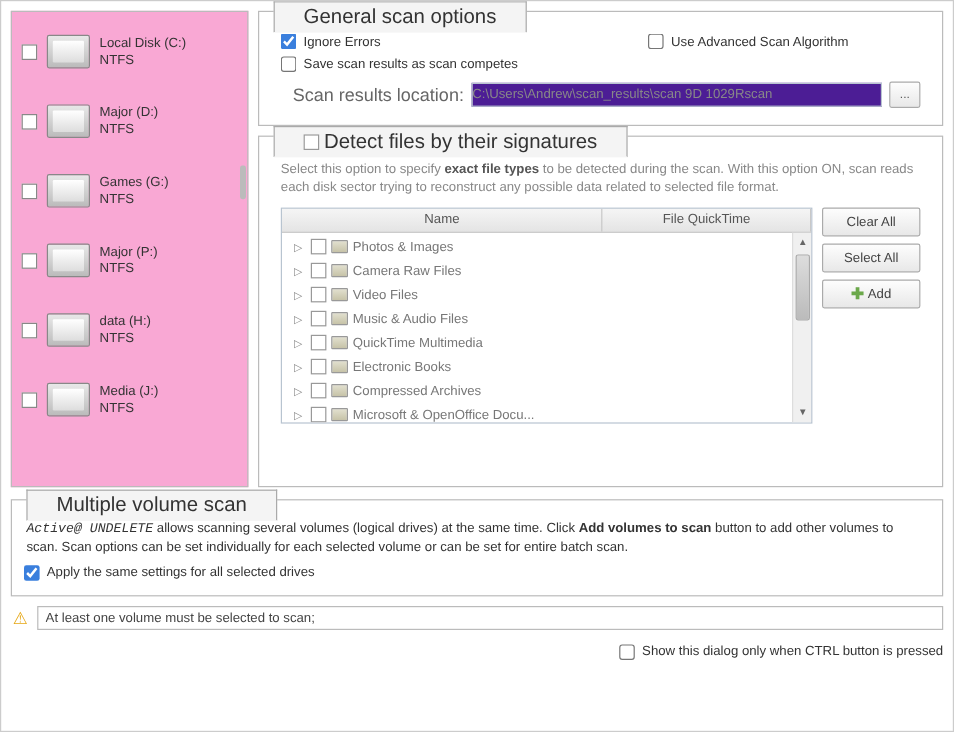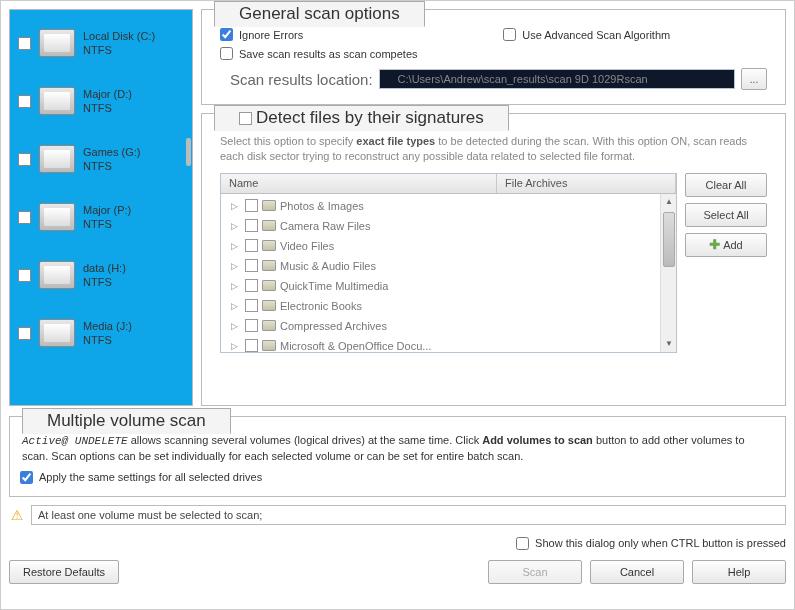--- a/index.html
+++ b/index.html
@@ -1,47 +1,47 @@
 <!DOCTYPE html>
 <html><head>
 <meta charset="utf-8">
 <style>
 * { box-sizing: border-box; margin: 0; padding: 0; }
 body { font-family: "Segoe UI", Tahoma, sans-serif; font-size: 11px; background: #fff; color: #333; width: 795px; height: 610px; border: 1px solid #ccc; overflow: hidden; }
 .main-container { display: flex; flex-direction: column; height: 100%; padding: 8px; }
 .top-section { display: flex; gap: 8px; height: 397px; }
-.drive-panel { width: 184px; border: 1px solid #bbb; overflow-y: auto; position: relative; background: #0ea5e9; }
+.drive-panel { width: 198px; border: 1px solid #bbb; overflow-y: auto; position: relative; background: #f9a8d4; }
 .drive-list { padding: 4px; }
 .drive-item { display: flex; align-items: center; gap: 8px; padding: 6px 4px; height: 58px; }
 .drive-checkbox { width: 13px; height: 13px; border: 1px solid #888; background: #fff; flex-shrink: 0; cursor: pointer; }
 .drive-icon { width: 36px; height: 28px; background: linear-gradient(#e8e8e8, #bbb); border: 1px solid #888; border-radius: 2px; flex-shrink: 0; position: relative; }
 .drive-icon::after { content: ""; position: absolute; top: 4px; left: 4px; right: 4px; bottom: 4px; background: linear-gradient(#fff, #ddd); border-radius: 1px; }
 .drive-label { display: flex; flex-direction: column; line-height: 1.3; }
 .drive-name { font-size: 11px; }
 .drive-fs { font-size: 11px; }
 .drive-scroll-thumb { position: absolute; right: 1px; top: 128px; width: 5px; height: 28px; background: #bbb; border-radius: 2px; }
 
 .options-panel { flex: 1; display: flex; flex-direction: column; gap: 8px; }
 .fieldset { border: 1px solid #bbb; padding: 12px 10px; position: relative; }
 .fieldset-legend { position: absolute; top: -9px; left: 12px; background: #f4f4f4; border: 1px solid #aaa; border-bottom-color: #f4f4f4; padding: 2px 24px; font-size: 17px; }
 .legend-with-check { display: flex; align-items: center; gap: 4px; }
-.opt-row { display: flex; gap: 20px; margin: 6px 8px; }
+.opt-row { display: flex; gap: 43px; margin: 6px 8px; }
 .opt-check { display: flex; align-items: center; gap: 6px; }
 .opt-check input[type=checkbox] { width: 13px; height: 13px; accent-color: #3a7fdd; }
 .location-row { display: flex; align-items: center; gap: 6px; margin: 8px 8px 2px 18px; }
 .loc-label { color: #666; font-size: 15px; }
-.loc-input { flex: 1; border: 1px solid #b8c4d0; padding: 3px 18px; background: #0f172a; color: #888; font-size: 11px; }
+.loc-input { flex: 1; border: 1px solid #b8c4d0; padding: 3px 0; background: #4c1d95; color: #888; font-size: 11px; }
 .loc-browse { width: 26px; height: 22px; background: linear-gradient(#fdfdfd,#e8e8e8); border: 1px solid #aaa; border-radius: 2px; font-size: 10px; color: #555; cursor: pointer; }
 
 .sig-desc { color: #888; font-size: 11px; margin: 8px 8px 8px 8px; line-height: 1.4; }
 .sig-desc strong { color: #555; }
 .sig-content { display: flex; gap: 8px; margin: 0 8px; }
 .sig-table-wrap { flex: 1; border: 1px solid #b8c4d0; height: 180px; overflow: hidden; position: relative; }
 .sig-header { display: flex; background: linear-gradient(#f5f5f5,#e4e4e4); border-bottom: 1px solid #c0c0c0; height: 20px; }
-.sig-header-col { padding: 3px 8px; border-right: 1px solid #c8c8c8; color: #555; }
+.sig-header-col { padding: 3px 8px; border-right: 1px solid #c8c8c8; color: #555; text-align: center; }
 .sig-header-col.name { flex: 1.6; }
 .sig-header-col.ext { flex: 1; }
 .sig-body { padding: 2px 0; }
 .sig-row { display: flex; align-items: center; gap: 4px; padding: 2px 10px; height: 20px; color: #777; }
 .expander { width: 10px; color: #888; font-size: 9px; cursor: pointer; }
 .sig-cb { width: 13px; height: 13px; border: 1px solid #999; background: #fff; cursor: pointer; }
 .folder-icon { width: 14px; height: 11px; background: linear-gradient(#e2e0cf,#c7c3a8); border: 1px solid #999; border-radius: 1px; }
 .sig-scroll { position: absolute; right: 0; top: 20px; width: 16px; bottom: 0; background: #f0f0f0; border-left: 1px solid #ddd; }
 .sig-scroll-thumb { position: absolute; top: 18px; left: 2px; width: 12px; height: 55px; background: linear-gradient(#ddd,#bbb); border: 1px solid #aaa; border-radius: 2px; }
 .sig-scroll-top, .sig-scroll-bot { position: absolute; left: 2px; width: 12px; height: 14px; font-size: 8px; color: #666; text-align: center; line-height: 14px; }
@@ -158,21 +158,21 @@
           <span class="sig-cb"></span>
           <span>Detect files by their signatures</span>
         </div>
         <div class="sig-desc">
           <span>Select this option to specify </span><strong>exact file types</strong><span> to be detected during the scan. With this option ON, scan reads each disk sector trying to reconstruct any possible data related to selected file format.</span>
         </div>
         <div class="sig-content">
           <div class="sig-table-wrap">
             <div class="sig-header">
               <div class="sig-header-col name">Name</div>
-              <div class="sig-header-col ext">File Archives</div>
+              <div class="sig-header-col ext">File QuickTime</div>
             </div>
             <div class="sig-body" id="sig-body">
                 <div class="sig-row">
     <span class="expander">▷</span>
     <span class="sig-cb"></span>
     <span class="folder-icon"></span>
     <span>Photos &amp; Images</span>
                 </div>
                 <div class="sig-row">
     <span class="expander">▷</span>
@@ -252,21 +252,13 @@
     <input class="warn-input" readonly="" value="At least one volume must be selected to scan;" style="">
   </div>
 
   <div class="bottom-row1">
     <label class="opt-check">
       <input type="checkbox" style="">
       <span>Show this dialog only when CTRL button is pressed</span>
     </label>
   </div>
 
-  <div class="bottom-row2">
-    <button class="btn" style="width:110px">Restore Defaults</button>
-    <div class="action-btns">
-      <button class="btn disabled">Scan</button>
-      <button class="btn">Cancel</button>
-      <button class="btn">Help</button>
-    </div>
-  </div>
 </div>
 
 </body></html>

